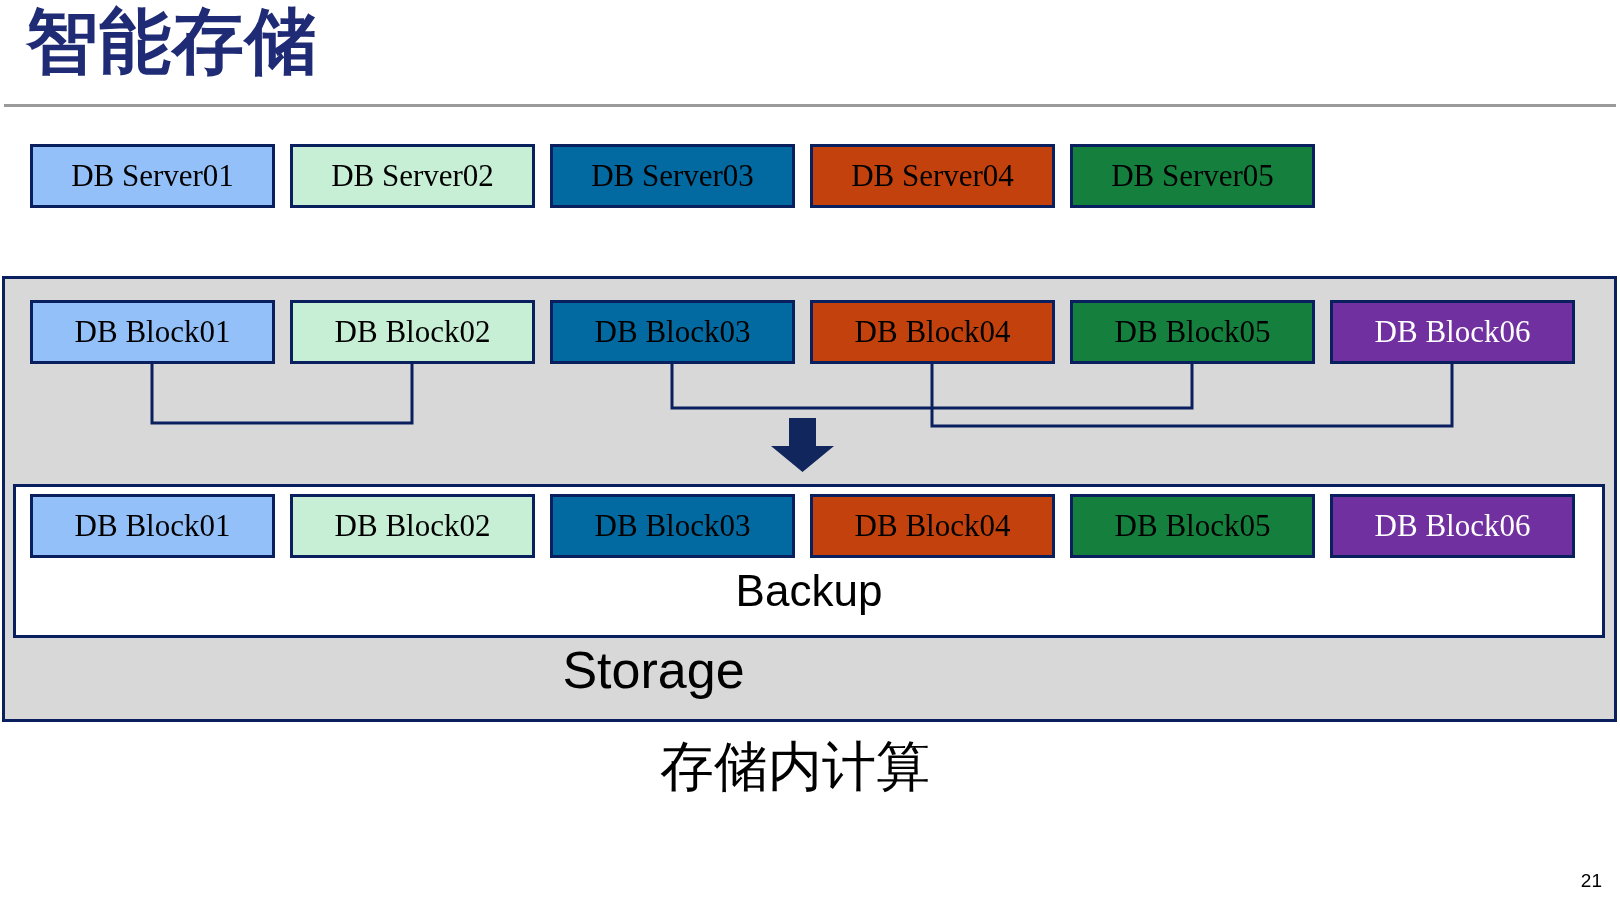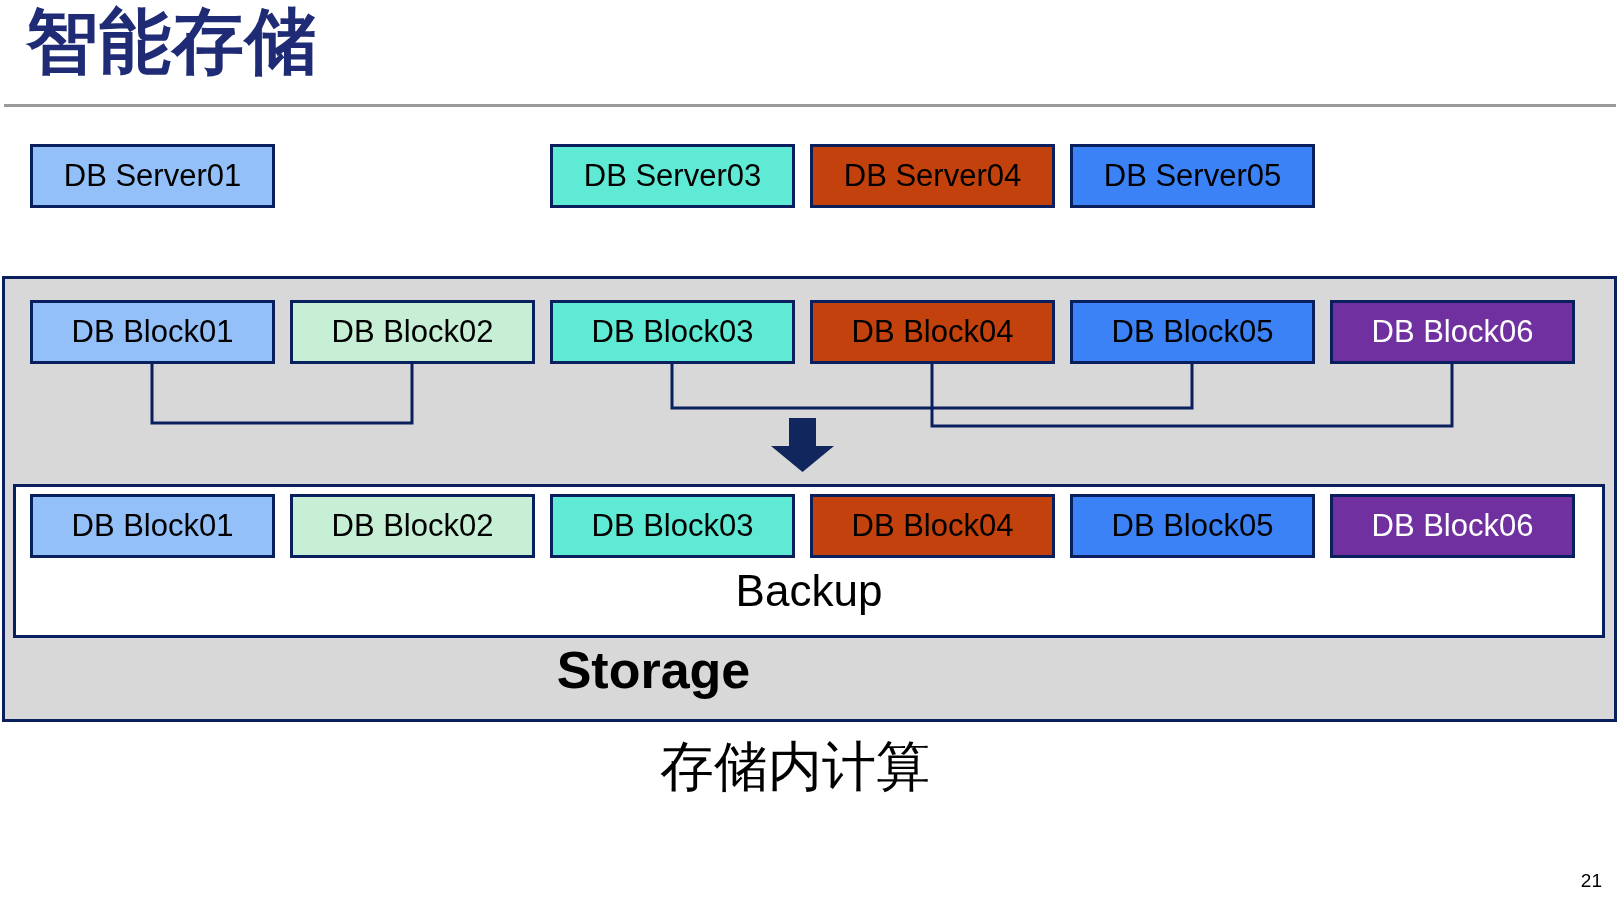--- a/index.html
+++ b/index.html
@@ -15,28 +15,28 @@
     position:absolute;left:26px;top:-6px;margin:0;
     font-size:72px;font-weight:bold;color:#1F2B75;letter-spacing:1px;
   }
   .rule{position:absolute;left:4px;top:104px;width:1612px;height:3px;background:#9a9a9a;}
 
   
   .box{
     position:absolute;width:239px;height:58px;
     border:3px solid #0A1F5E;box-sizing:content-box;
     display:flex;align-items:center;justify-content:center;
-    font-size:31px;color:#000;white-space:nowrap;
+    font-size:31px;color:#000;white-space:nowrap;font-family:Liberation Serif, serif;
   }
   .c1{left:30px}.c2{left:290px}.c3{left:550px}.c4{left:810px}.c5{left:1070px}.c6{left:1330px}
   .f1{background:#93C0F9}
   .f2{background:#C6EFD5}
-  .f3{background:#5eead4}
+  .f3{background:#0369a1}
   .f4{background:#c2410c}
-  .f5{background:#3b82f6}
+  .f5{background:#15803d}
   .f6{background:#7030A0;color:#FFFFFF}
   .row-servers{top:144px}
   .row-blocks1{top:300px}
   .row-blocks2{top:494px}
 
   
   .storage-container{
     position:absolute;left:2px;top:276px;width:1609px;height:440px;
     background:#D8D8D8;border:3px solid #0A1F5E;
   }
@@ -47,21 +47,21 @@
   }
 
   .connector-svg{position:absolute;left:0;top:0;width:1620px;height:910px;pointer-events:none;}
 
   .backup-label{
     position:absolute;left:13px;top:566px;width:1592px;
     text-align:center;font-size:44px;color:#000;
   }
   .storage-label{
     position:absolute;left:2px;top:640px;width:1303px;
-    text-align:center;font-size:52px;font-weight:bold;color:#000;
+    text-align:center;font-size:52px;font-weight:normal;color:#000;
   }
 
   .caption{
     position:absolute;left:0;top:736px;width:1590px;
     text-align:center;font-size:54px;color:#000;line-height:60px;
   }
   .page-number{
     position:absolute;right:18px;top:870px;
     font-size:19px;color:#000000;
   }
@@ -69,20 +69,23 @@
 </head>
 <body>
 
 <div class="slide">
 
   <h1 class="title">智能存储</h1>
   <div class="rule"></div>
 
   <div class="box c1 f1 row-servers">
     <span>DB Server01</span>
+  </div>
+  <div class="box c2 f2 row-servers">
+    <span>DB Server02</span>
   </div>
   <div class="box c3 f3 row-servers">
     <span>DB Server03</span>
   </div>
   <div class="box c4 f4 row-servers">
     <span>DB Server04</span>
   </div>
   <div class="box c5 f5 row-servers">
     <span>DB Server05</span>
   </div>

